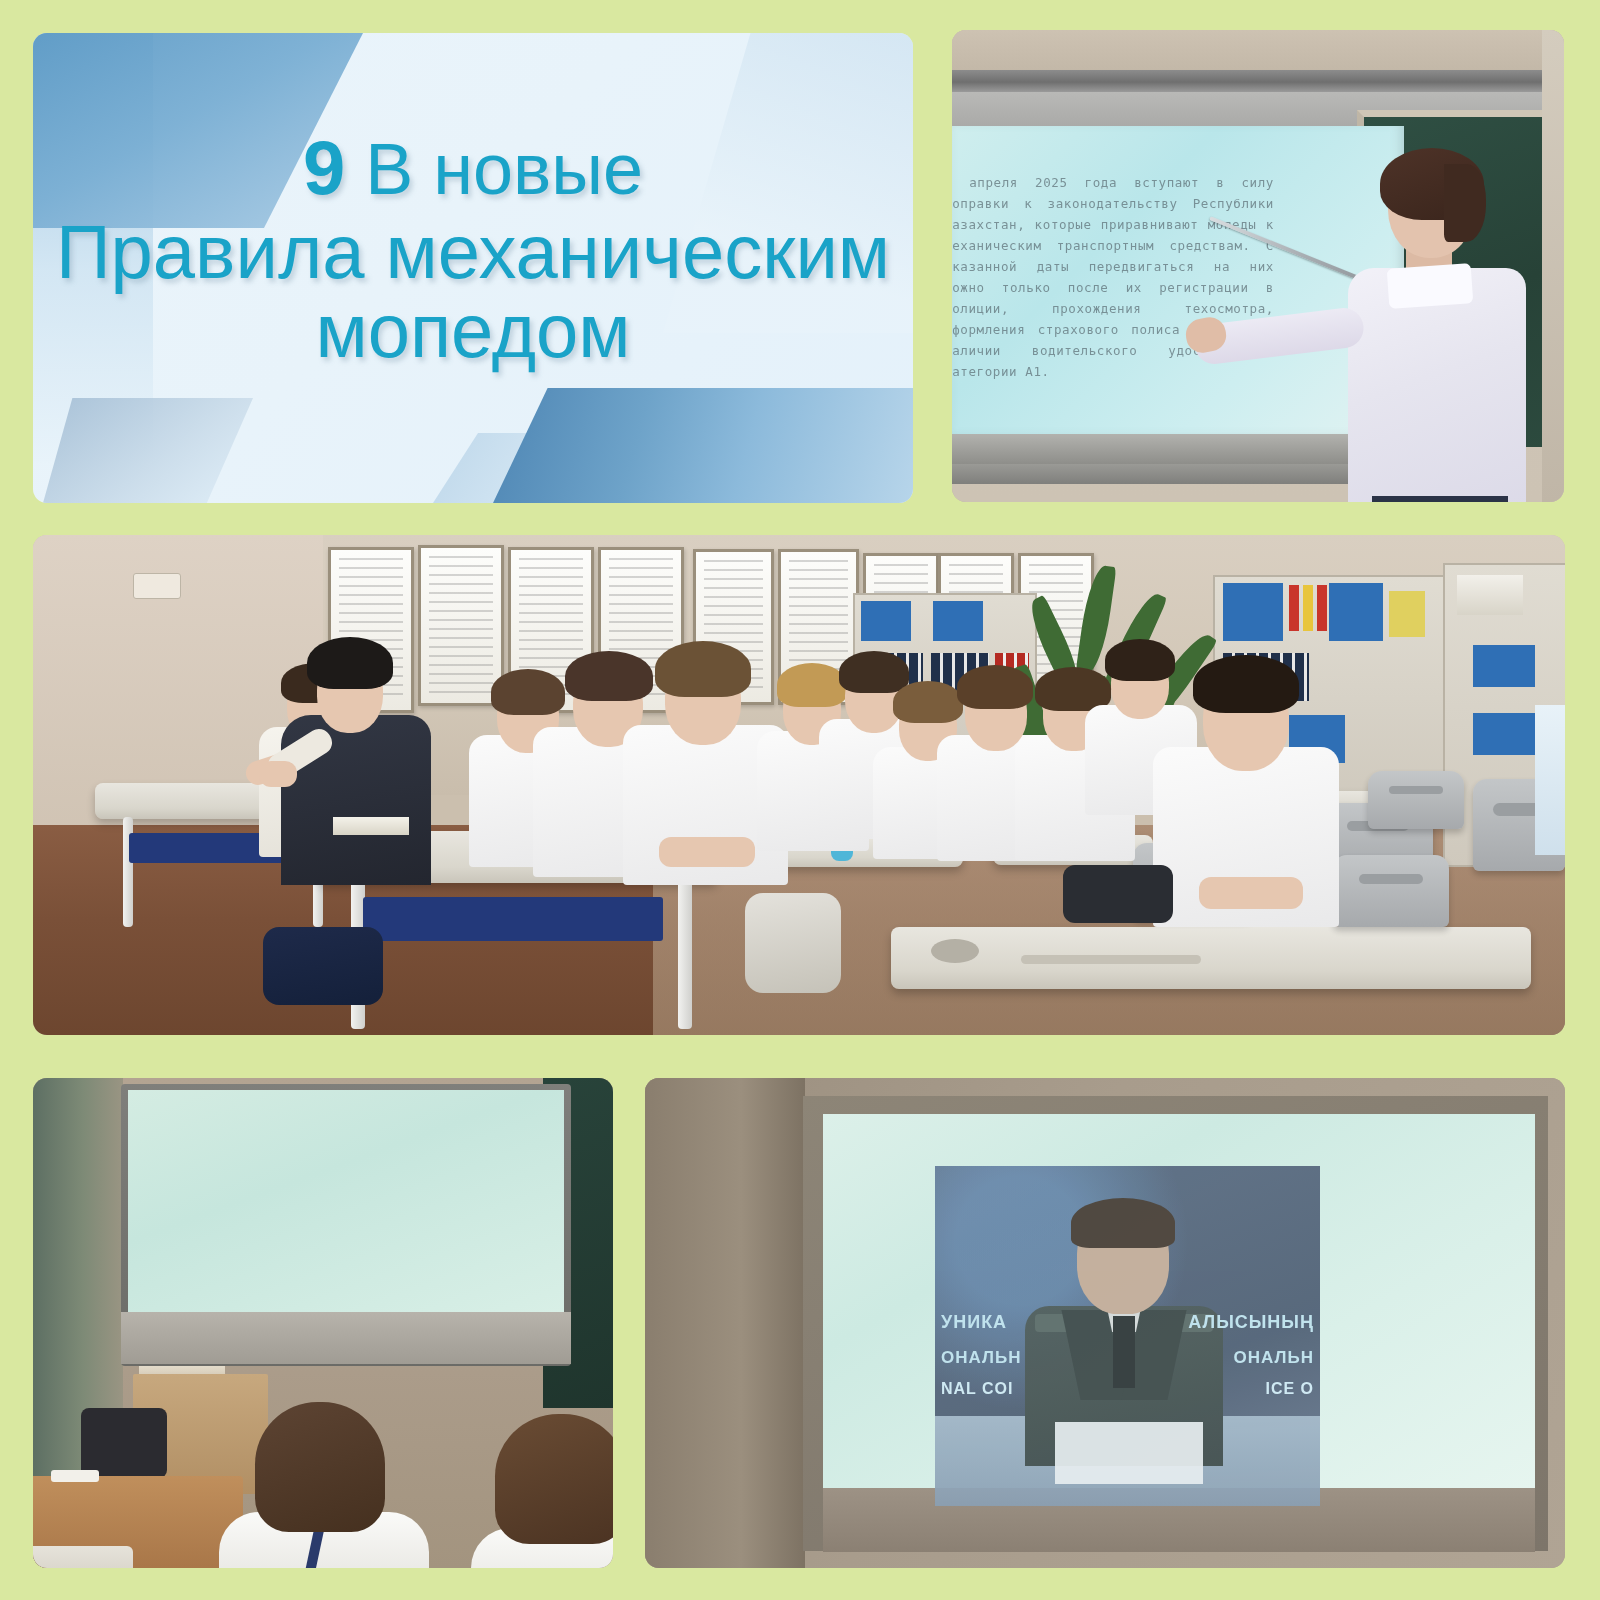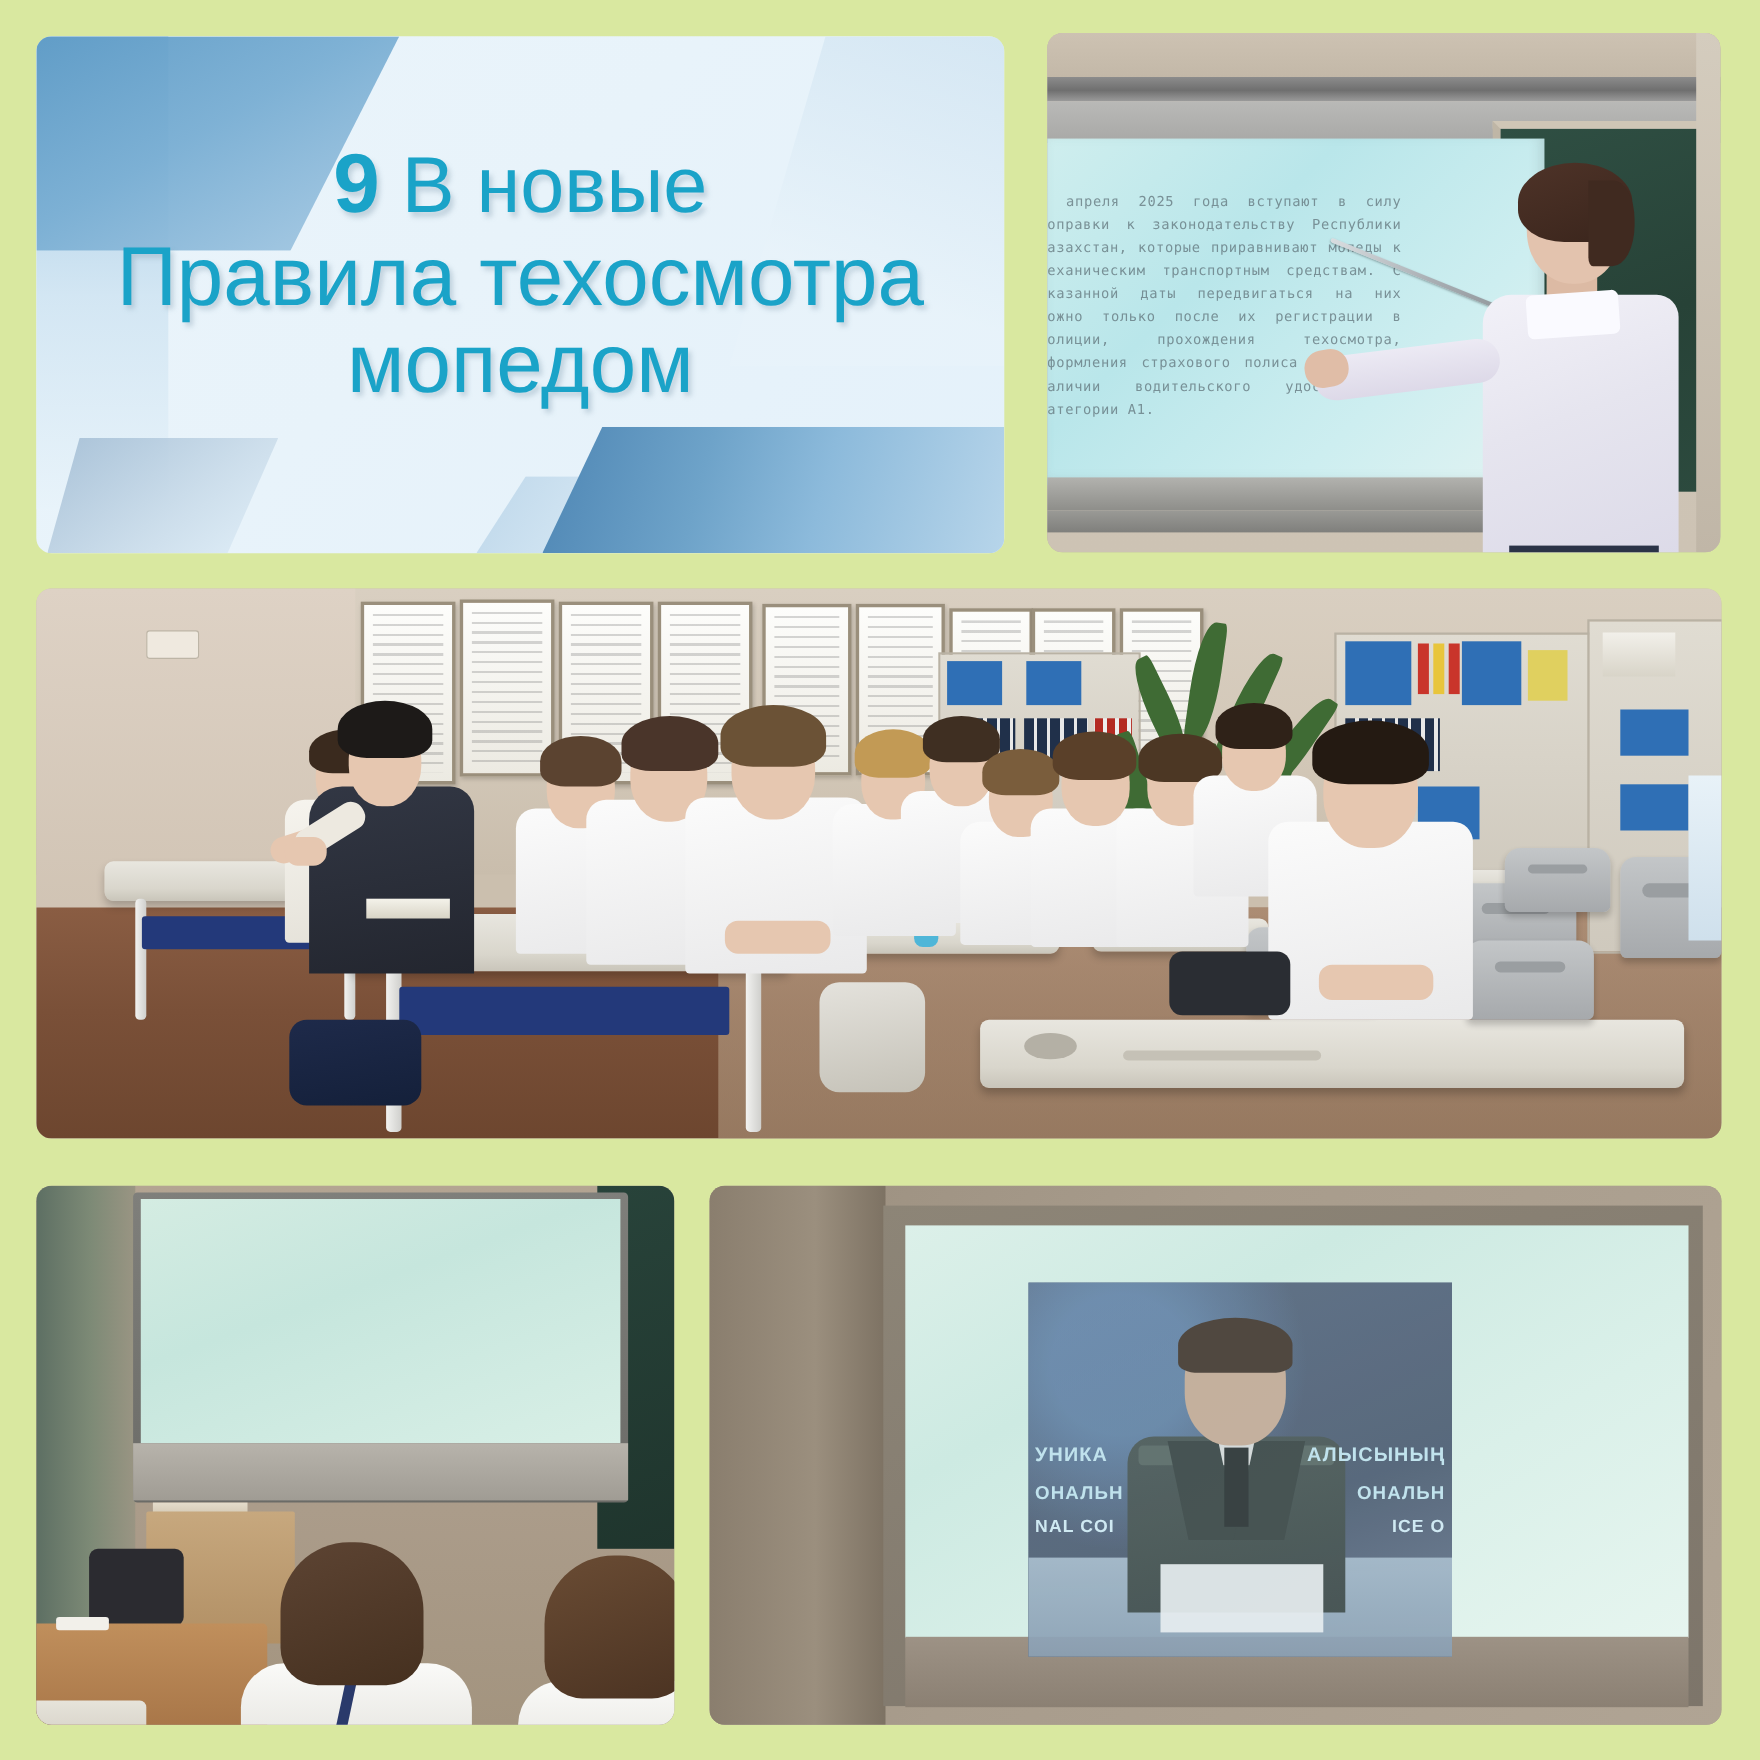--- a/index.html
+++ b/index.html
@@ -284,21 +284,21 @@
   <div class="card" id="title-slide">
     <div class="deco deco-tl2"></div>
     <div class="deco deco-tl"></div>
     <div class="deco deco-tr"></div>
     <div class="deco deco-bl"></div>
     <div class="deco deco-br2"></div>
     <div class="deco deco-br"></div>
 
     <div class="title-wrap">
       <div class="t-line1"><span class="grade-num">9</span> <span>В новые</span></div>
-      <div class="t-line2">Правила техосмотра</div>
+      <div class="t-line2">Правила механическим</div>
       <div class="t-line3">мопедом</div>
     </div>
   </div>
 
   <div class="card" id="photo-board">
     <div class="pb-wall"></div>
     <div class="pb-ceiling"></div>
     <div class="pb-rail"></div>
     <div class="pb-rail2"></div>
     <div class="pb-chalkboard"></div>

